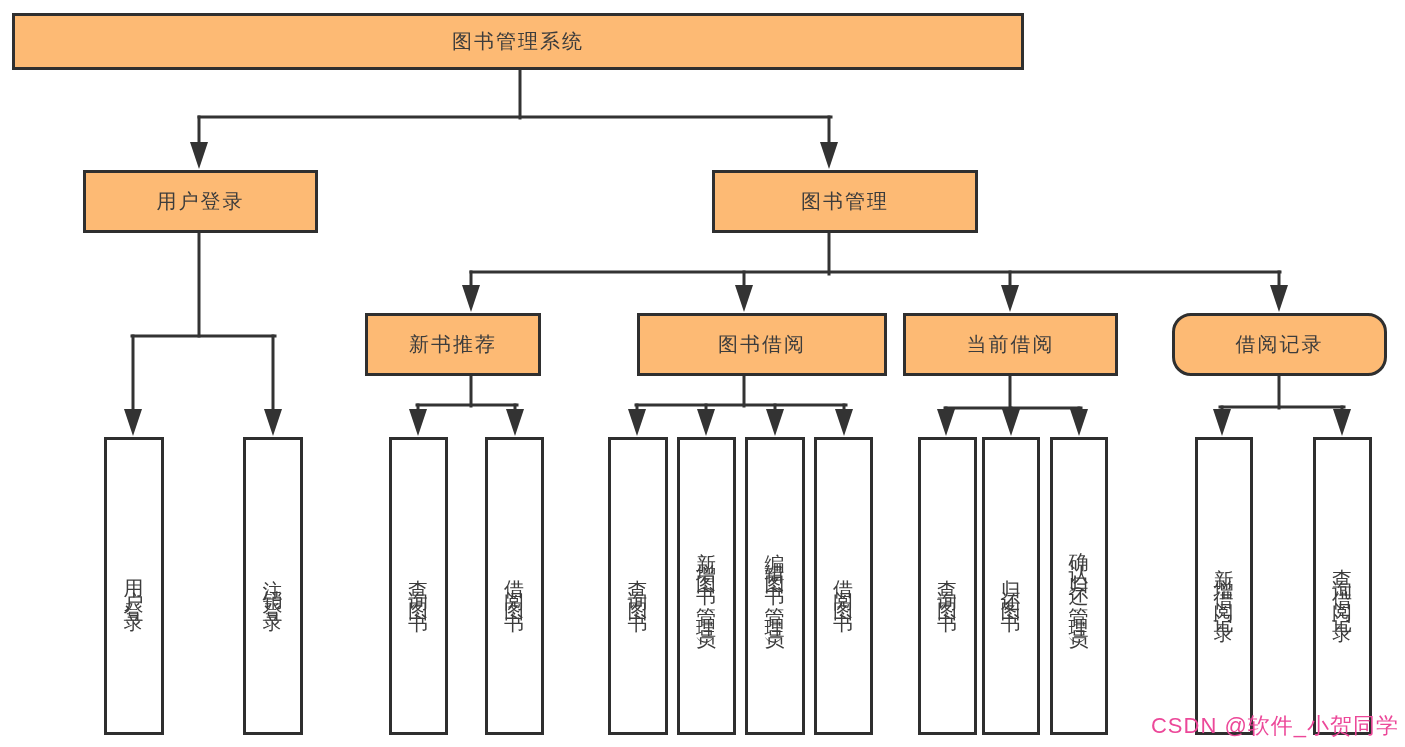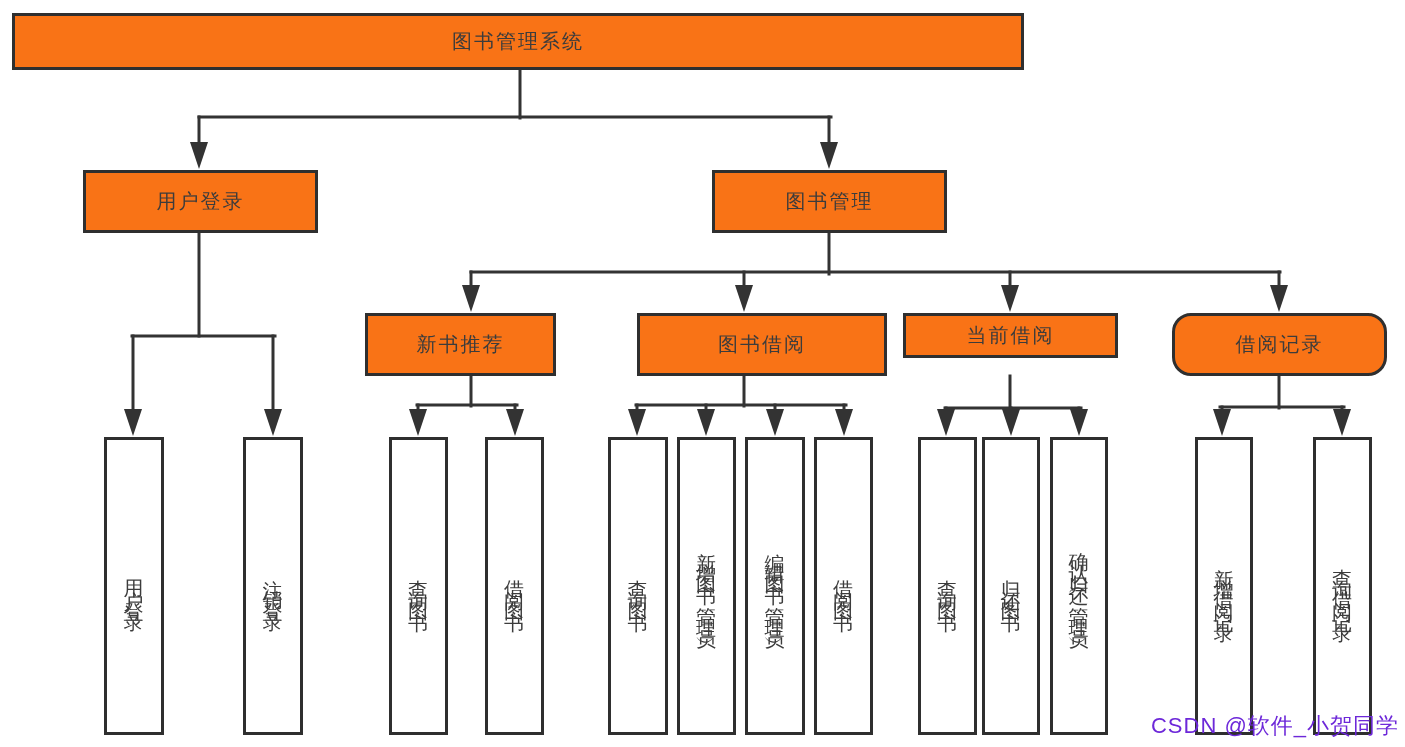--- a/index.html
+++ b/index.html
@@ -14,21 +14,21 @@
   .connectors {
     position: absolute;
     left: 0; top: 0;
     width: 1405px; height: 747px;
     pointer-events: none;
   }
   .hnode {
     position: absolute;
     box-sizing: border-box;
     border: 3px solid #2f2f2f;
-    background: #f97316;
+    background: #fdba74;
     display: flex;
     align-items: center;
     justify-content: center;
     font-size: 20px;
     letter-spacing: 2px;
     color: #3c3c3c;
     z-index: 2;
   }
   .vnode {
     position: absolute;
@@ -48,21 +48,21 @@
     letter-spacing: 11px;
     line-height: 1;
     white-space: nowrap;
   }
   .watermark {
     position: absolute;
     right: 6px;
     bottom: 6px;
     font-size: 22px;
     letter-spacing: 1px;
-    color: #6d28d9;
+    color: #ec4899;
     z-index: 3;
     white-space: nowrap;
   }
 </style>
 </head>
 <body>
 
 <div class="canvas">
 
   <svg class="connectors" width="1405" height="747" viewBox="0 0 1405 747" xmlns="http://www.w3.org/2000/svg">
@@ -120,31 +120,31 @@
       <polygon points="1333,409 1351,409 1342,436" fill="#333333"></polygon>
     </svg>
 
   <div class="hnode" style="left:12px; top:13px; width:1012px; height:57px;">
     <span>图书管理系统</span>
   </div>
 
   <div class="hnode" style="left:83px; top:170px; width:235px; height:63px;">
     <span>用户登录</span>
   </div>
-  <div class="hnode" style="left:712px; top:170px; width:235px; height:63px;">
+  <div class="hnode" style="left:712px; top:170px; width:266px; height:63px;">
     <span>图书管理</span>
   </div>
 
-  <div class="hnode" style="left:365px; top:313px; width:191px; height:63px;">
+  <div class="hnode" style="left:365px; top:313px; width:176px; height:63px;">
     <span>新书推荐</span>
   </div>
   <div class="hnode" style="left:637px; top:313px; width:250px; height:63px;">
     <span>图书借阅</span>
   </div>
-  <div class="hnode" style="left:903px; top:313px; width:215px; height:45px;">
+  <div class="hnode" style="left:903px; top:313px; width:215px; height:63px;">
     <span>当前借阅</span>
   </div>
   <div class="hnode" style="left:1172px; top:313px; width:215px; height:63px;border-radius:19px;">
     <span>借阅记录</span>
   </div>
 
   <div class="vnode" style="left:104px; top:437px; width:60px; height:298px;">
     <span class="vtext">用户登录</span>
   </div>
   <div class="vnode" style="left:243px; top:437px; width:60px; height:298px;">

